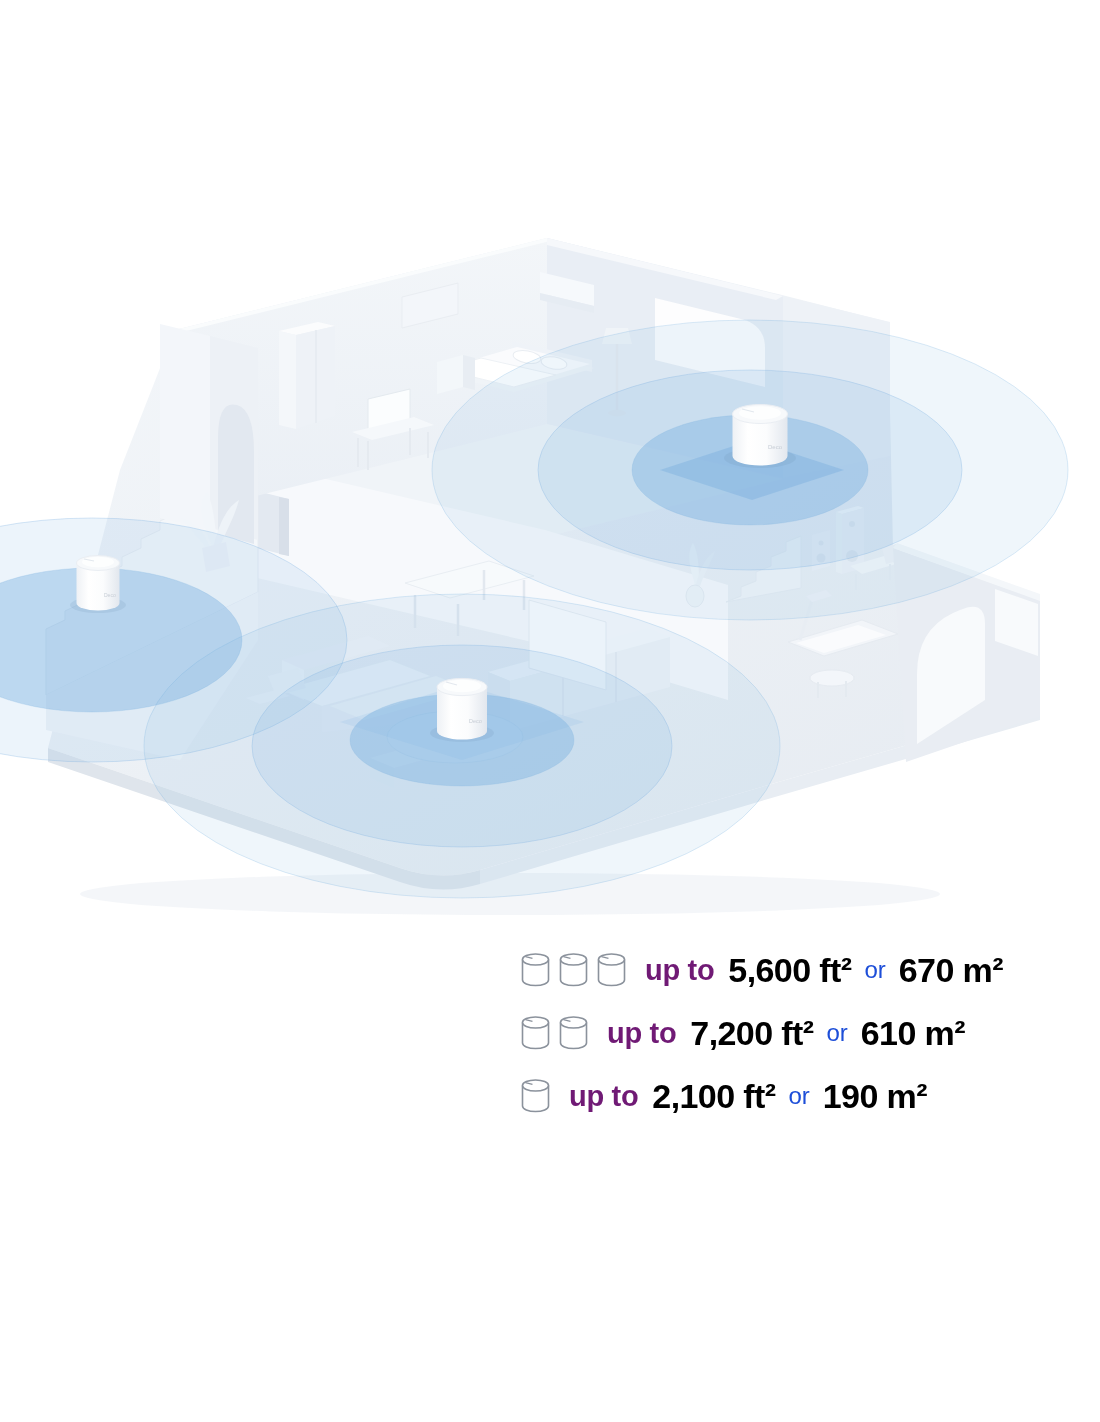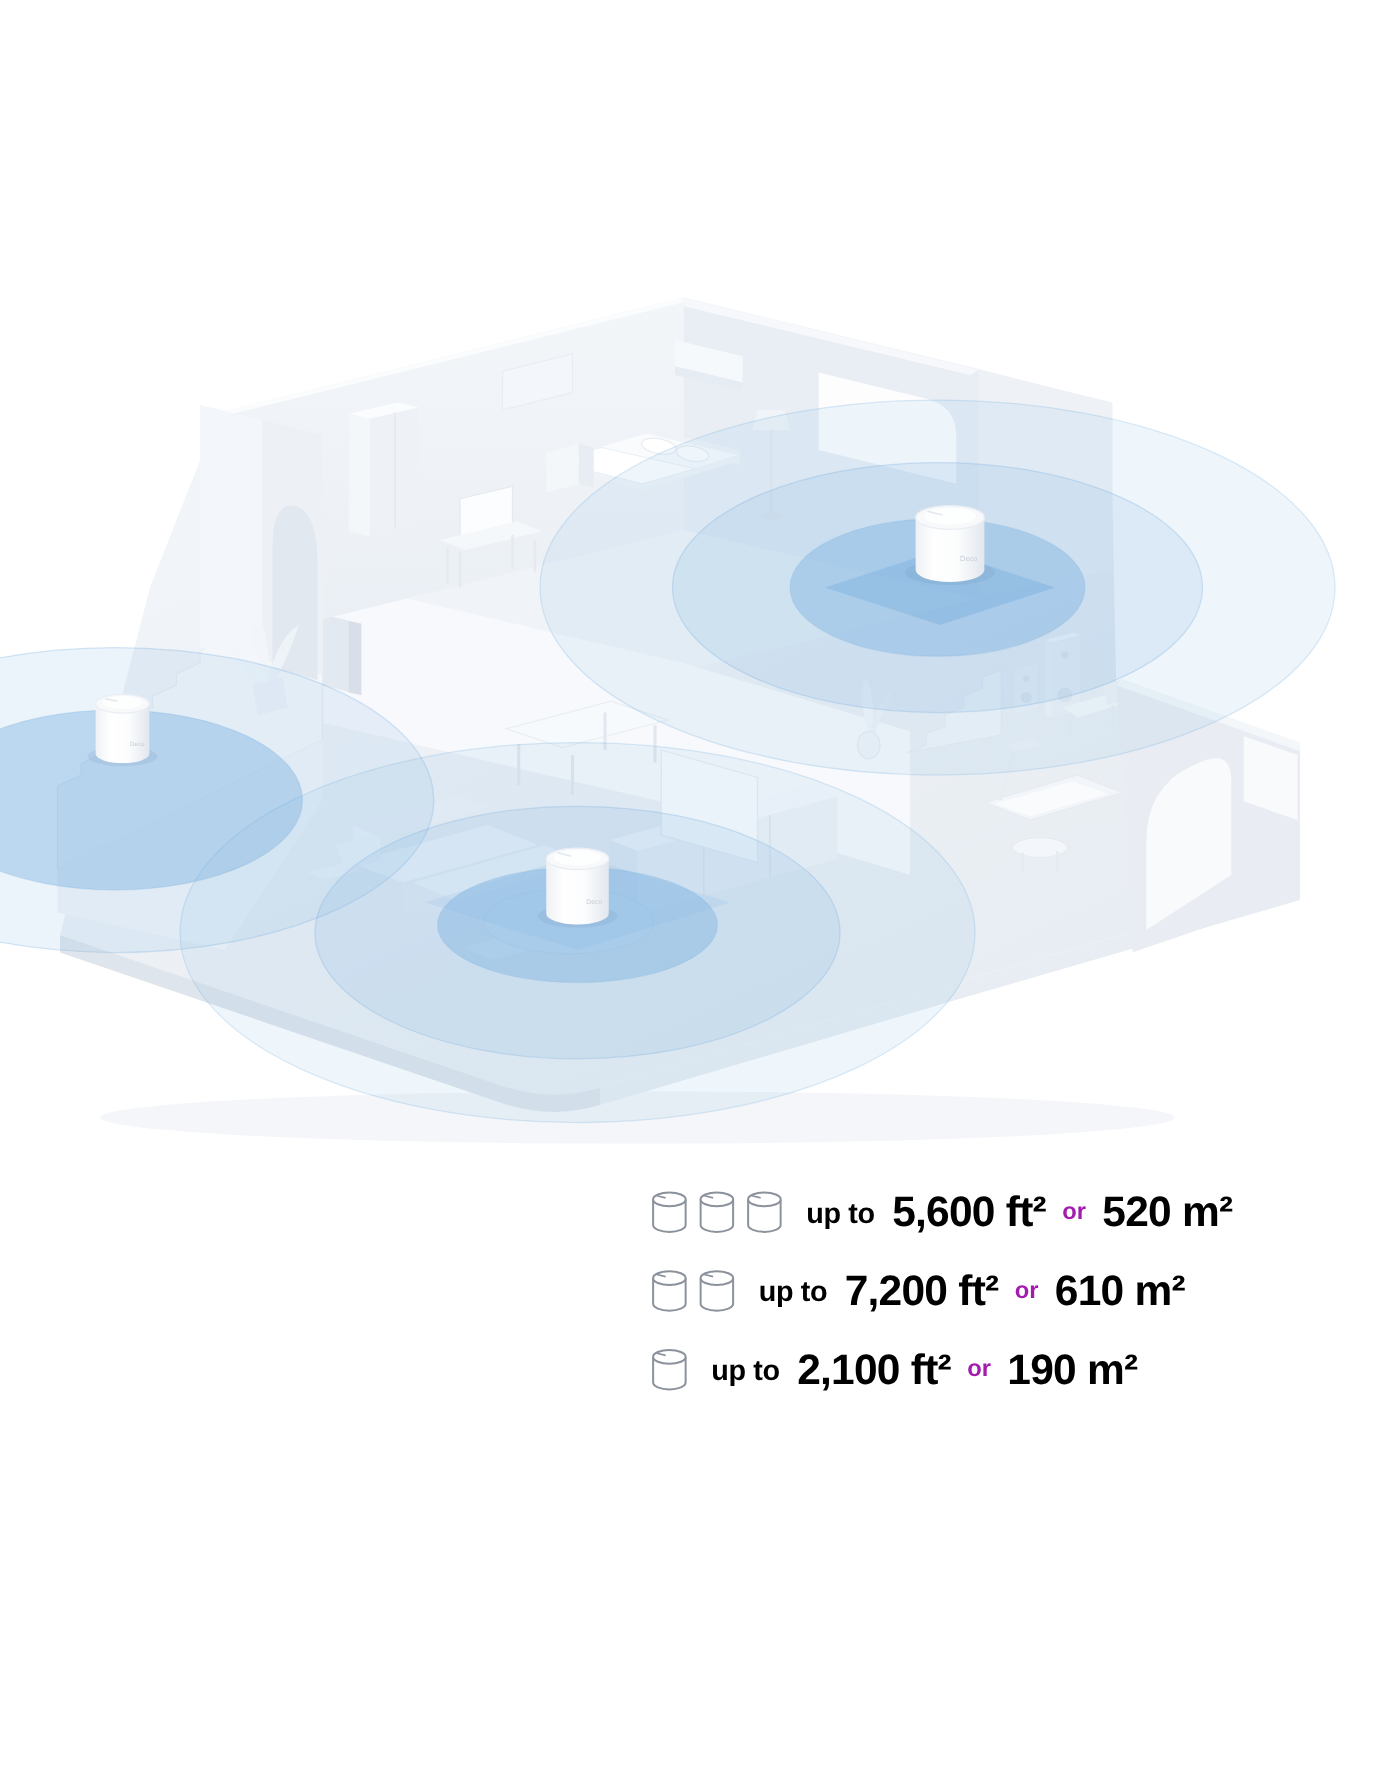--- a/index.html
+++ b/index.html
@@ -3,23 +3,23 @@
 <meta charset="utf-8">
 <style>
   html,body{margin:0;padding:0;background:#ffffff;}
   body{width:1100px;height:1422px;overflow:hidden;font-family:"Liberation Sans",sans-serif;}
   .stage{position:relative;width:1100px;height:1422px;background:#ffffff;}
   .scene{position:absolute;left:0;top:0;}
 
   .legend{position:absolute;left:519px;top:946px;display:flex;flex-direction:column;gap:15px;}
   .legend-row{display:flex;align-items:center;height:48px;}
   .unit-icons{display:flex;align-items:center;gap:5px;margin-right:17px;}
-  .upto{font-size:23px;font-weight:700;color:#000000;letter-spacing:-0.3px;}
+  .upto{font-size:29px;font-weight:700;color:#701a75;letter-spacing:-0.3px;}
   .val{font-size:34px;font-weight:700;color:#000000;letter-spacing:-0.6px;margin-left:14px;white-space:nowrap;}
-  .or{font-size:19px;font-weight:700;color:#a21caf;margin-left:13px;}
+  .or{font-size:24px;font-weight:400;color:#1d4ed8;margin-left:13px;}
   .val.m{margin-left:13px;}
 </style>
 </head>
 <body>
 
 <div class="stage">
 
   <svg class="scene" width="1100" height="950" viewBox="0 0 1100 950">
     <defs>
       <linearGradient id="floorG" x1="0" y1="0" x2="0.7" y2="1">
@@ -244,21 +244,21 @@
           </svg>
         <svg width="33" height="42" viewBox="0 0 33 42">
             <path d="M3.5,10.5 L3.5,31 A13,5.5 0 0 0 29.5,31 L29.5,10.5" fill="#fff" stroke="#8b929c" stroke-width="1.6"></path>
             <ellipse cx="16.5" cy="10.5" rx="13" ry="5.5" fill="#fff" stroke="#8b929c" stroke-width="1.6"></ellipse>
             <path d="M6.5,7.6 L13.5,9.3" stroke="#8b929c" stroke-width="1.3" fill="none"></path>
           </svg>
       </span>
       <span class="upto">up to</span>
       <span class="val">5,600 ft²</span>
       <span class="or">or</span>
-      <span class="val m">520 m²</span>
+      <span class="val m">670 m²</span>
     </div>
 
     <div class="legend-row">
       <span class="unit-icons">
         <svg width="33" height="42" viewBox="0 0 33 42">
             <path d="M3.5,10.5 L3.5,31 A13,5.5 0 0 0 29.5,31 L29.5,10.5" fill="#fff" stroke="#8b929c" stroke-width="1.6"></path>
             <ellipse cx="16.5" cy="10.5" rx="13" ry="5.5" fill="#fff" stroke="#8b929c" stroke-width="1.6"></ellipse>
             <path d="M6.5,7.6 L13.5,9.3" stroke="#8b929c" stroke-width="1.3" fill="none"></path>
           </svg>
         <svg width="33" height="42" viewBox="0 0 33 42">

